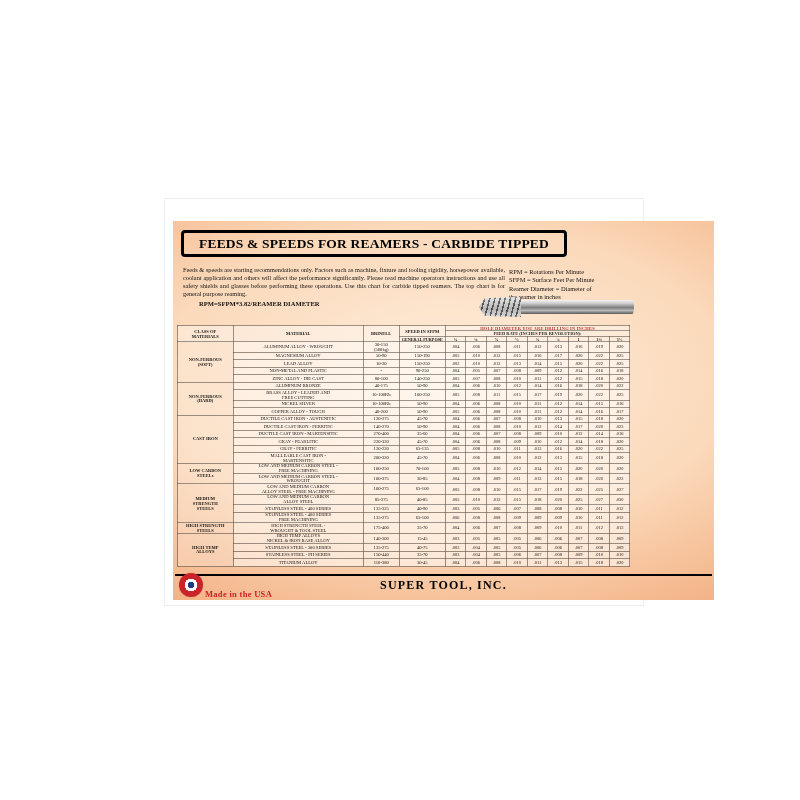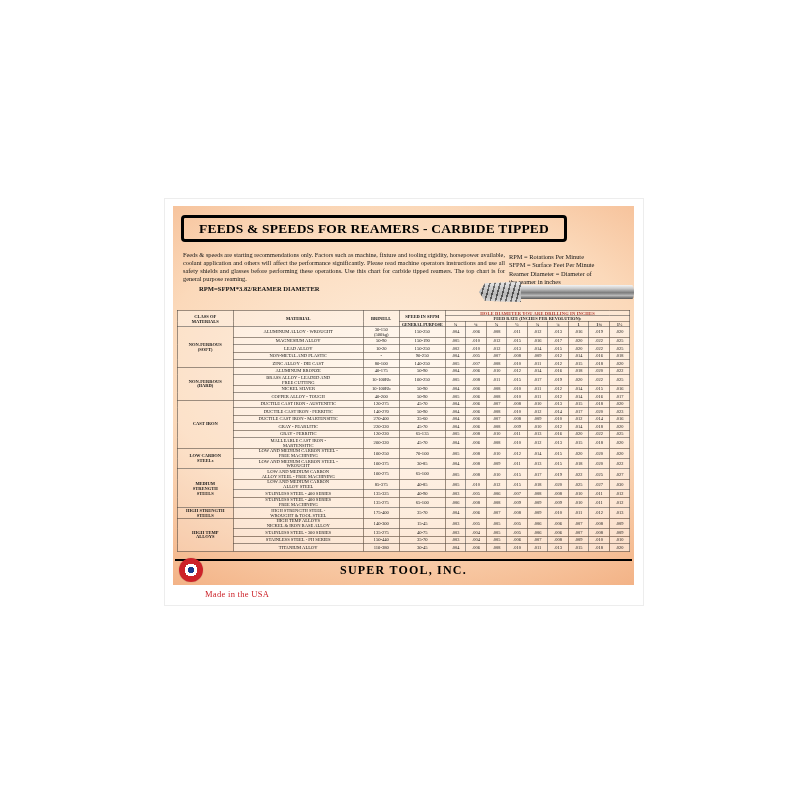--- a/index.html
+++ b/index.html
@@ -5,21 +5,21 @@
   html,body{margin:0;padding:0;}
   body{
     width:800px;height:800px;position:relative;background:#ffffff;
     font-family:"Liberation Serif", serif;overflow:hidden;
   }
   .photo-frame{
     position:absolute;left:164px;top:198px;width:478px;height:406px;
     border:1px solid #ededed;background:#fff;
   }
   .doc{
-    position:absolute;left:8px;top:7px;width:461px;height:379px;
+    position:absolute;left:8px;top:22px;width:541px;height:379px;
     background:radial-gradient(110% 85% at 50% 42%, #feeedd 0%, #fbd9ba 48%, #f4b78c 78%, #ec9f70 100%);
   }
   .title-box{
     position:absolute;left:8px;top:9px;width:386px;height:27px;
     border:3px solid #000;border-radius:4px;box-sizing:border-box;
     display:flex;align-items:center;justify-content:center;
   }
   .title{
     font-size:13.5px;font-weight:bold;letter-spacing:.2px;color:#000;
     font-family:"Liberation Serif", serif;white-space:nowrap;
@@ -73,21 +73,21 @@
   .brand{
     position:absolute;left:0;right:0;top:357px;text-align:center;
     font-size:12px;font-weight:bold;letter-spacing:1.2px;color:#000;
   }
   .logo{
     position:absolute;left:6px;top:352px;width:24px;height:24px;border-radius:50%;
     background:radial-gradient(circle, #1a3a8c 0 18%, #ffffff 18% 38%, var(--brand-red,#d0272e) 38% 100%);
     box-shadow:0 0 1px rgba(0,0,0,.4);
   }
   .made-in{
-    position:absolute;left:40px;top:390px;font-size:8.5px;font-weight:normal;
+    position:absolute;left:40px;top:390px;font-size:8.5px;font-weight:bold;
     letter-spacing:.3px;color:var(--brand-red,#c8242b);
   }
 </style>
 </head>
 <body>
 
 <div class="photo-frame">
   <div class="doc">
 
     <div class="title-box">

